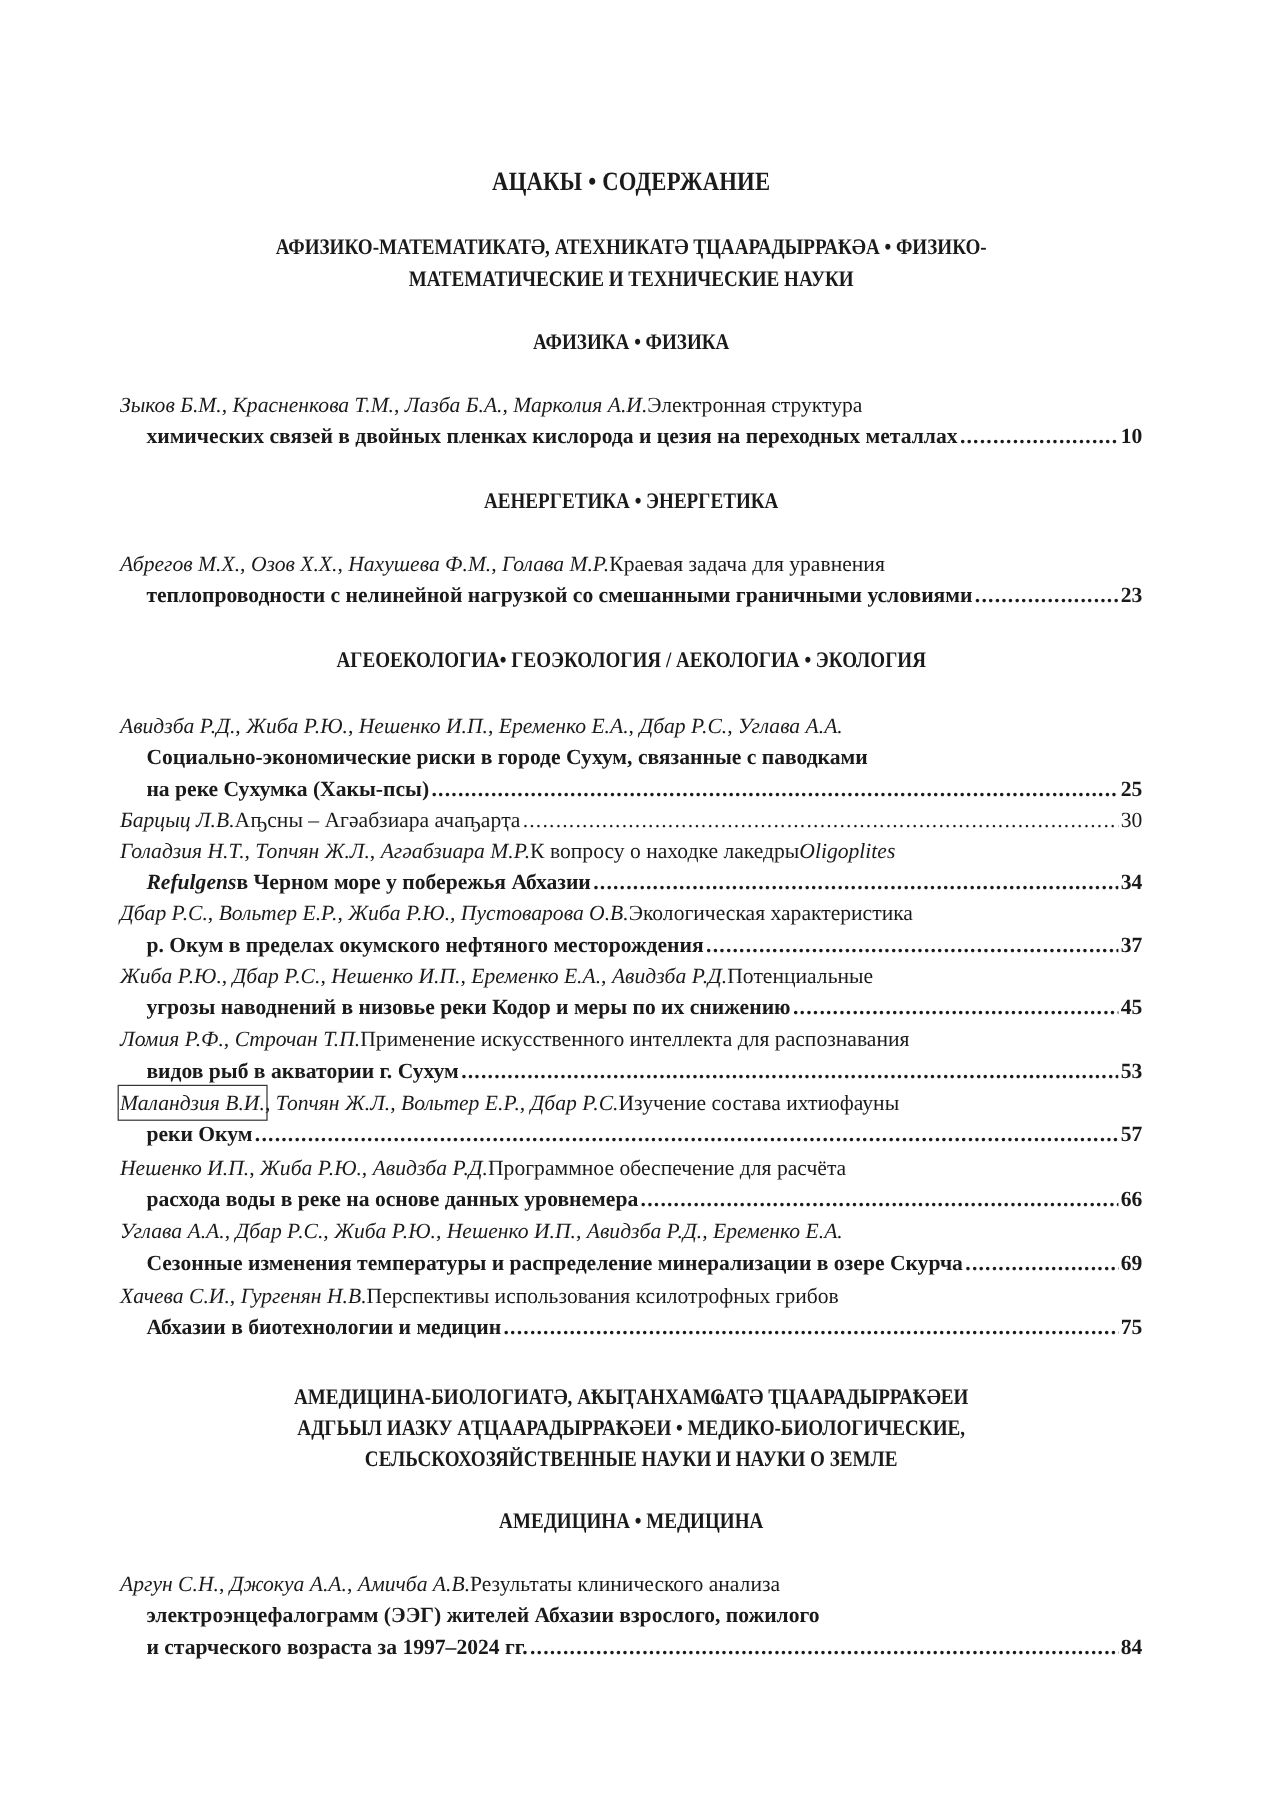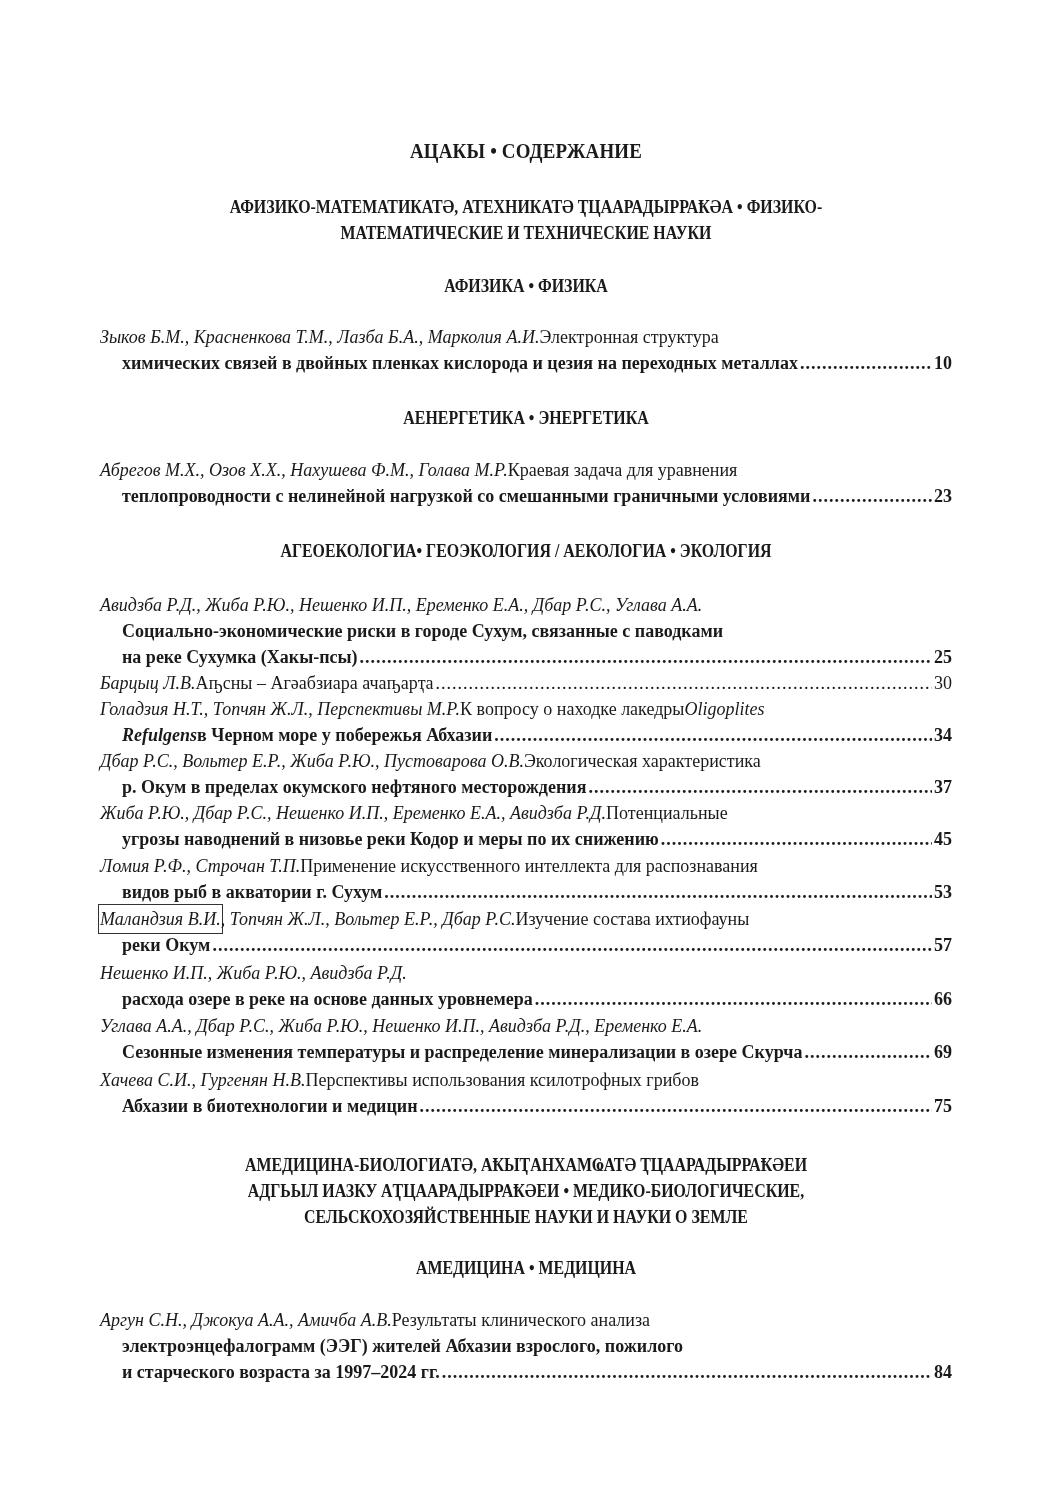--- a/index.html
+++ b/index.html
@@ -147,21 +147,21 @@
     <div class="line">
       <span class="authors">Барцыц Л.В.</span>
       <span class="text-part"> Аҧсны – Агəабзиара ачаҧарҭа</span>
       <span class="dots"></span>
       <span class="page-num">30</span>
     </div>
   </div>
 
   <div class="entry" style="top:696px;">
     <div class="line">
-      <span class="authors">Голадзия Н.Т., Топчян Ж.Л., Перспективы М.Р.</span>
+      <span class="authors">Голадзия Н.Т., Топчян Ж.Л., Агəабзиара М.Р.</span>
       <span class="text-part">  К вопросу о находке лакедры </span>
       <span class="text-part ital">Oligoplites</span>
     </div>
     <div class="line indent">
       <span class="text-part ital">Refulgens</span>
       <span class="text-part"> в Черном море у побережья Абхазии</span>
       <span class="dots"></span>
       <span class="page-num">34</span>
     </div>
   </div>
@@ -211,23 +211,24 @@
     <div class="line indent">
       <span class="text-part">реки Окум</span>
       <span class="dots"></span>
       <span class="page-num">57</span>
     </div>
   </div>
 
   <div class="entry" style="top:960px;">
     <div class="line">
       <span class="authors">Нешенко И.П., Жиба Р.Ю., Авидзба Р.Д.</span>
-    </div>
-    <div class="line indent">
-      <span class="text-part">расхода озере в реке на основе данных уровнемера</span>
+      <span class="text-part"> Программное обеспечение для расчёта</span>
+    </div>
+    <div class="line indent">
+      <span class="text-part">расхода воды в реке на основе данных уровнемера</span>
       <span class="dots"></span>
       <span class="page-num">66</span>
     </div>
   </div>
 
   <div class="entry" style="top:1013px;text-align:center;">
     <div class="line">
       <span class="authors">Углава А.А., Дбар Р.С., Жиба Р.Ю., Нешенко И.П., Авидзба Р.Д., Еременко Е.А.</span>
     </div>
     <div class="line indent">

